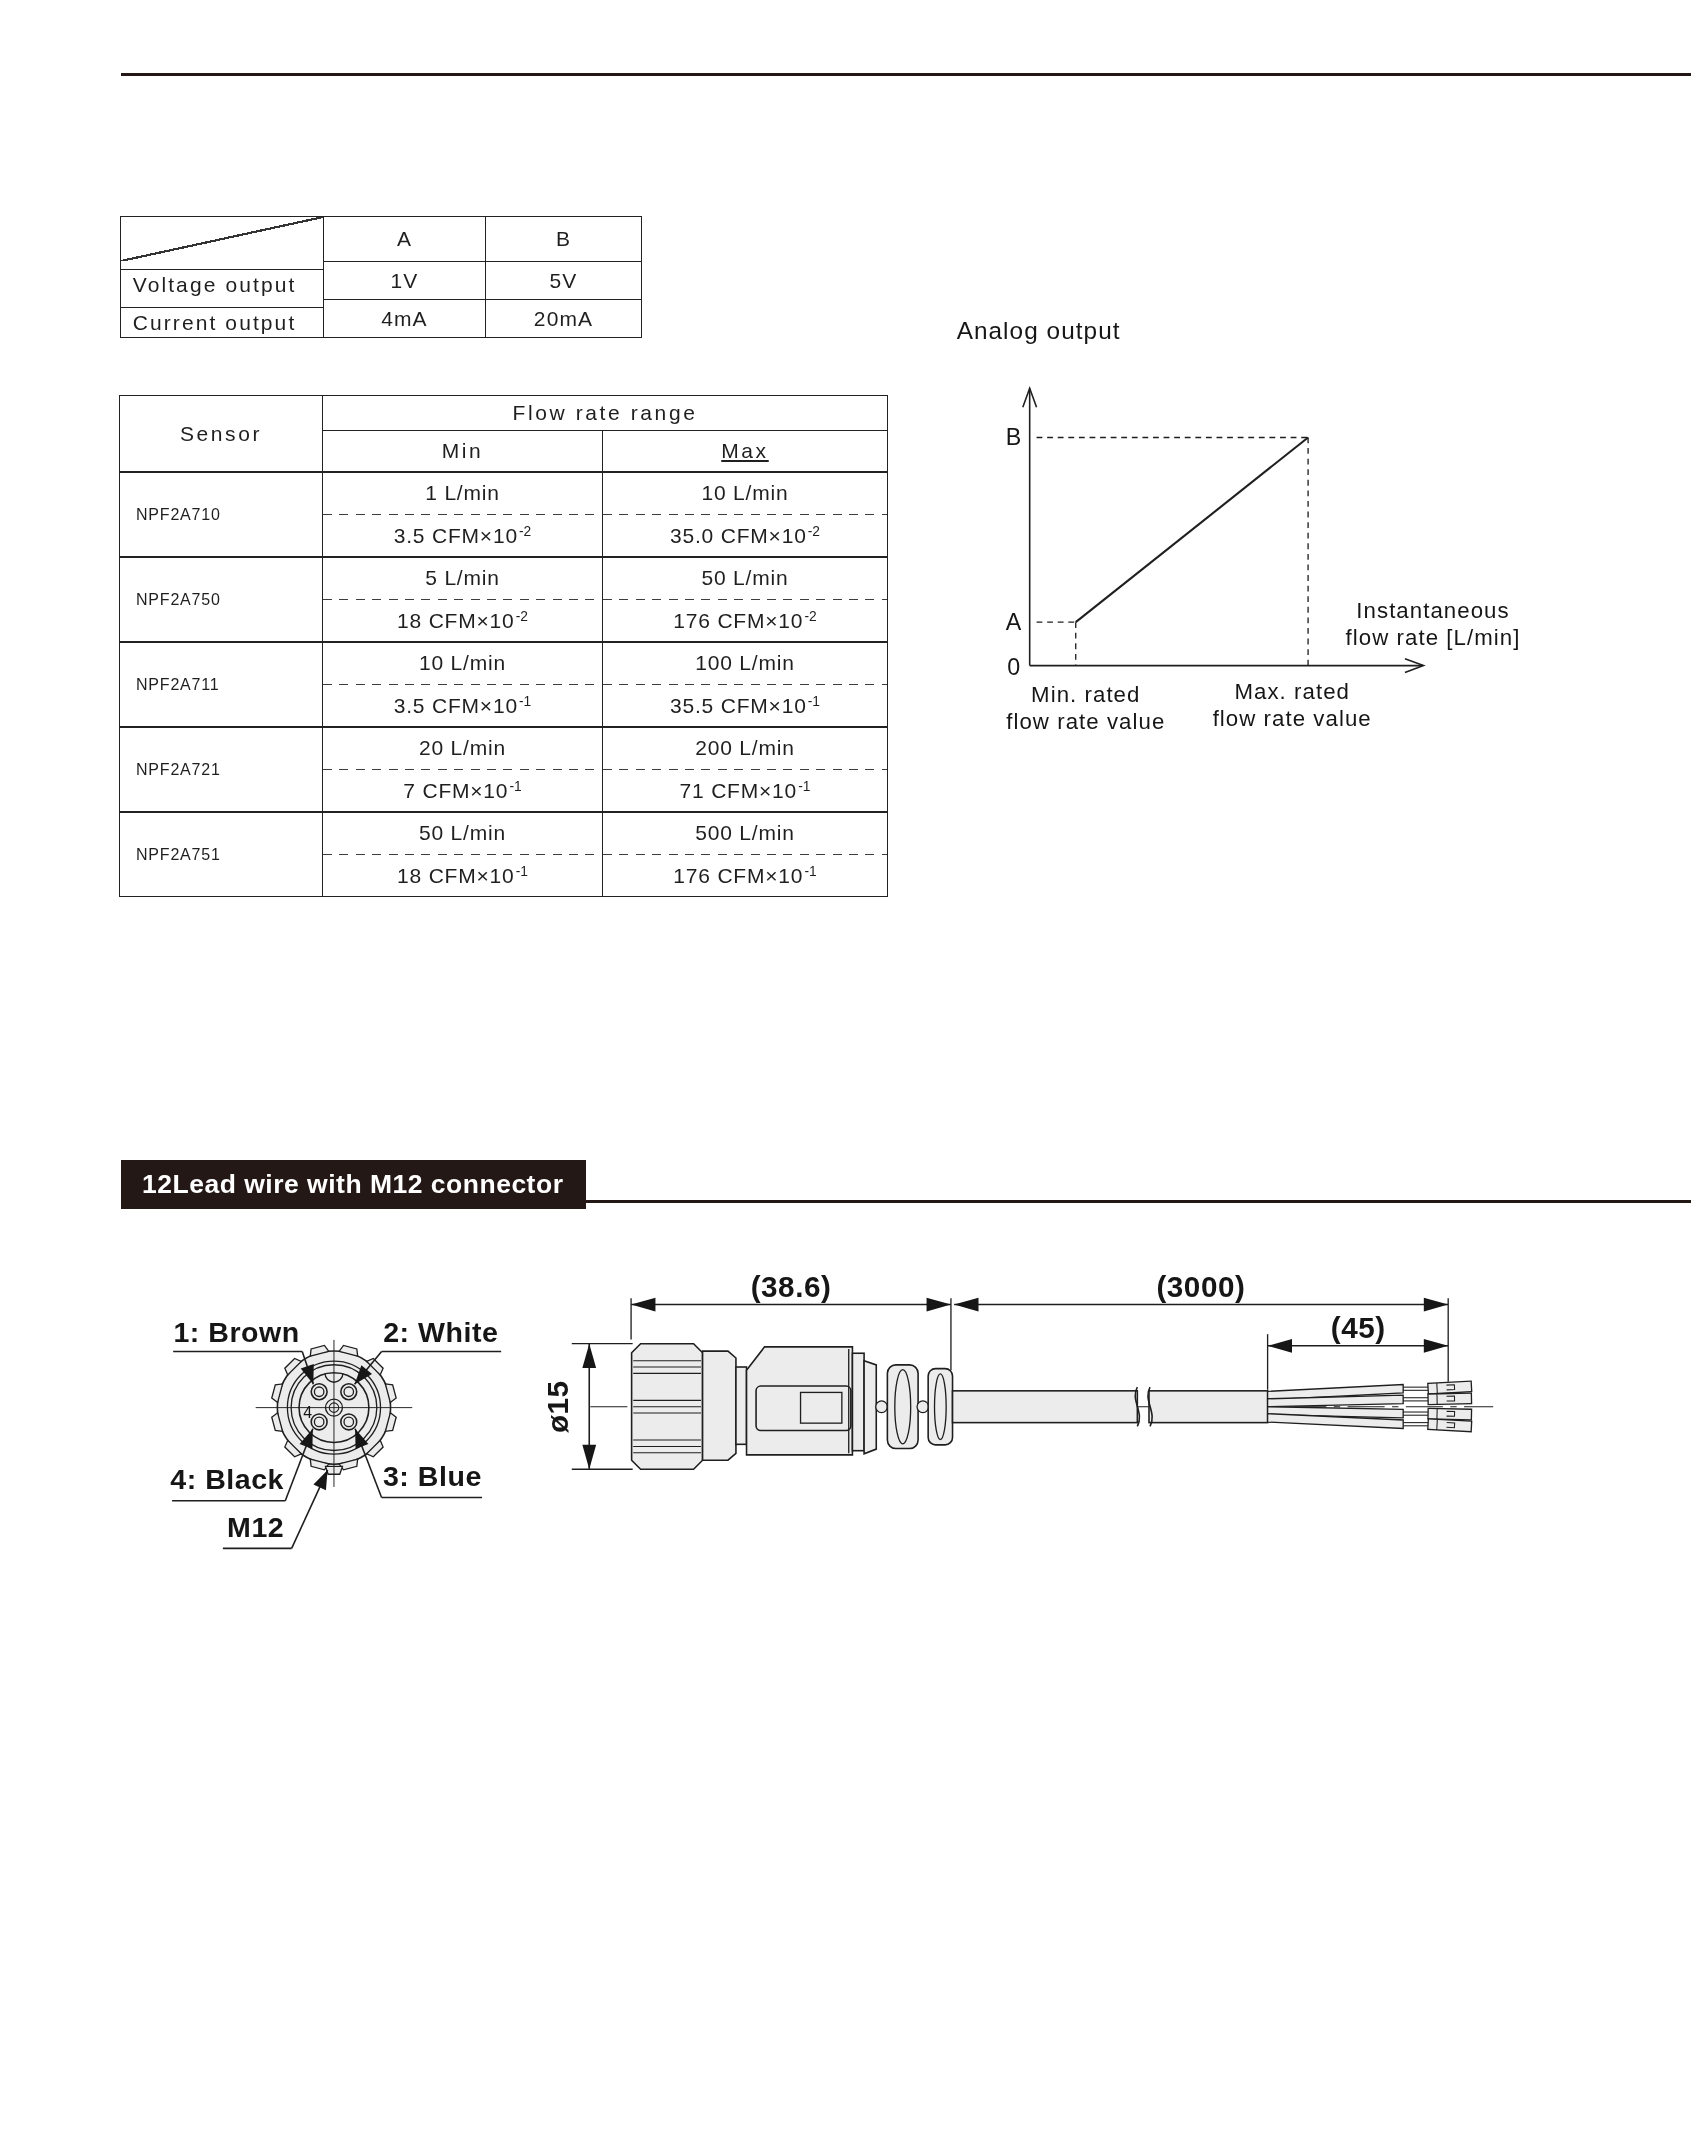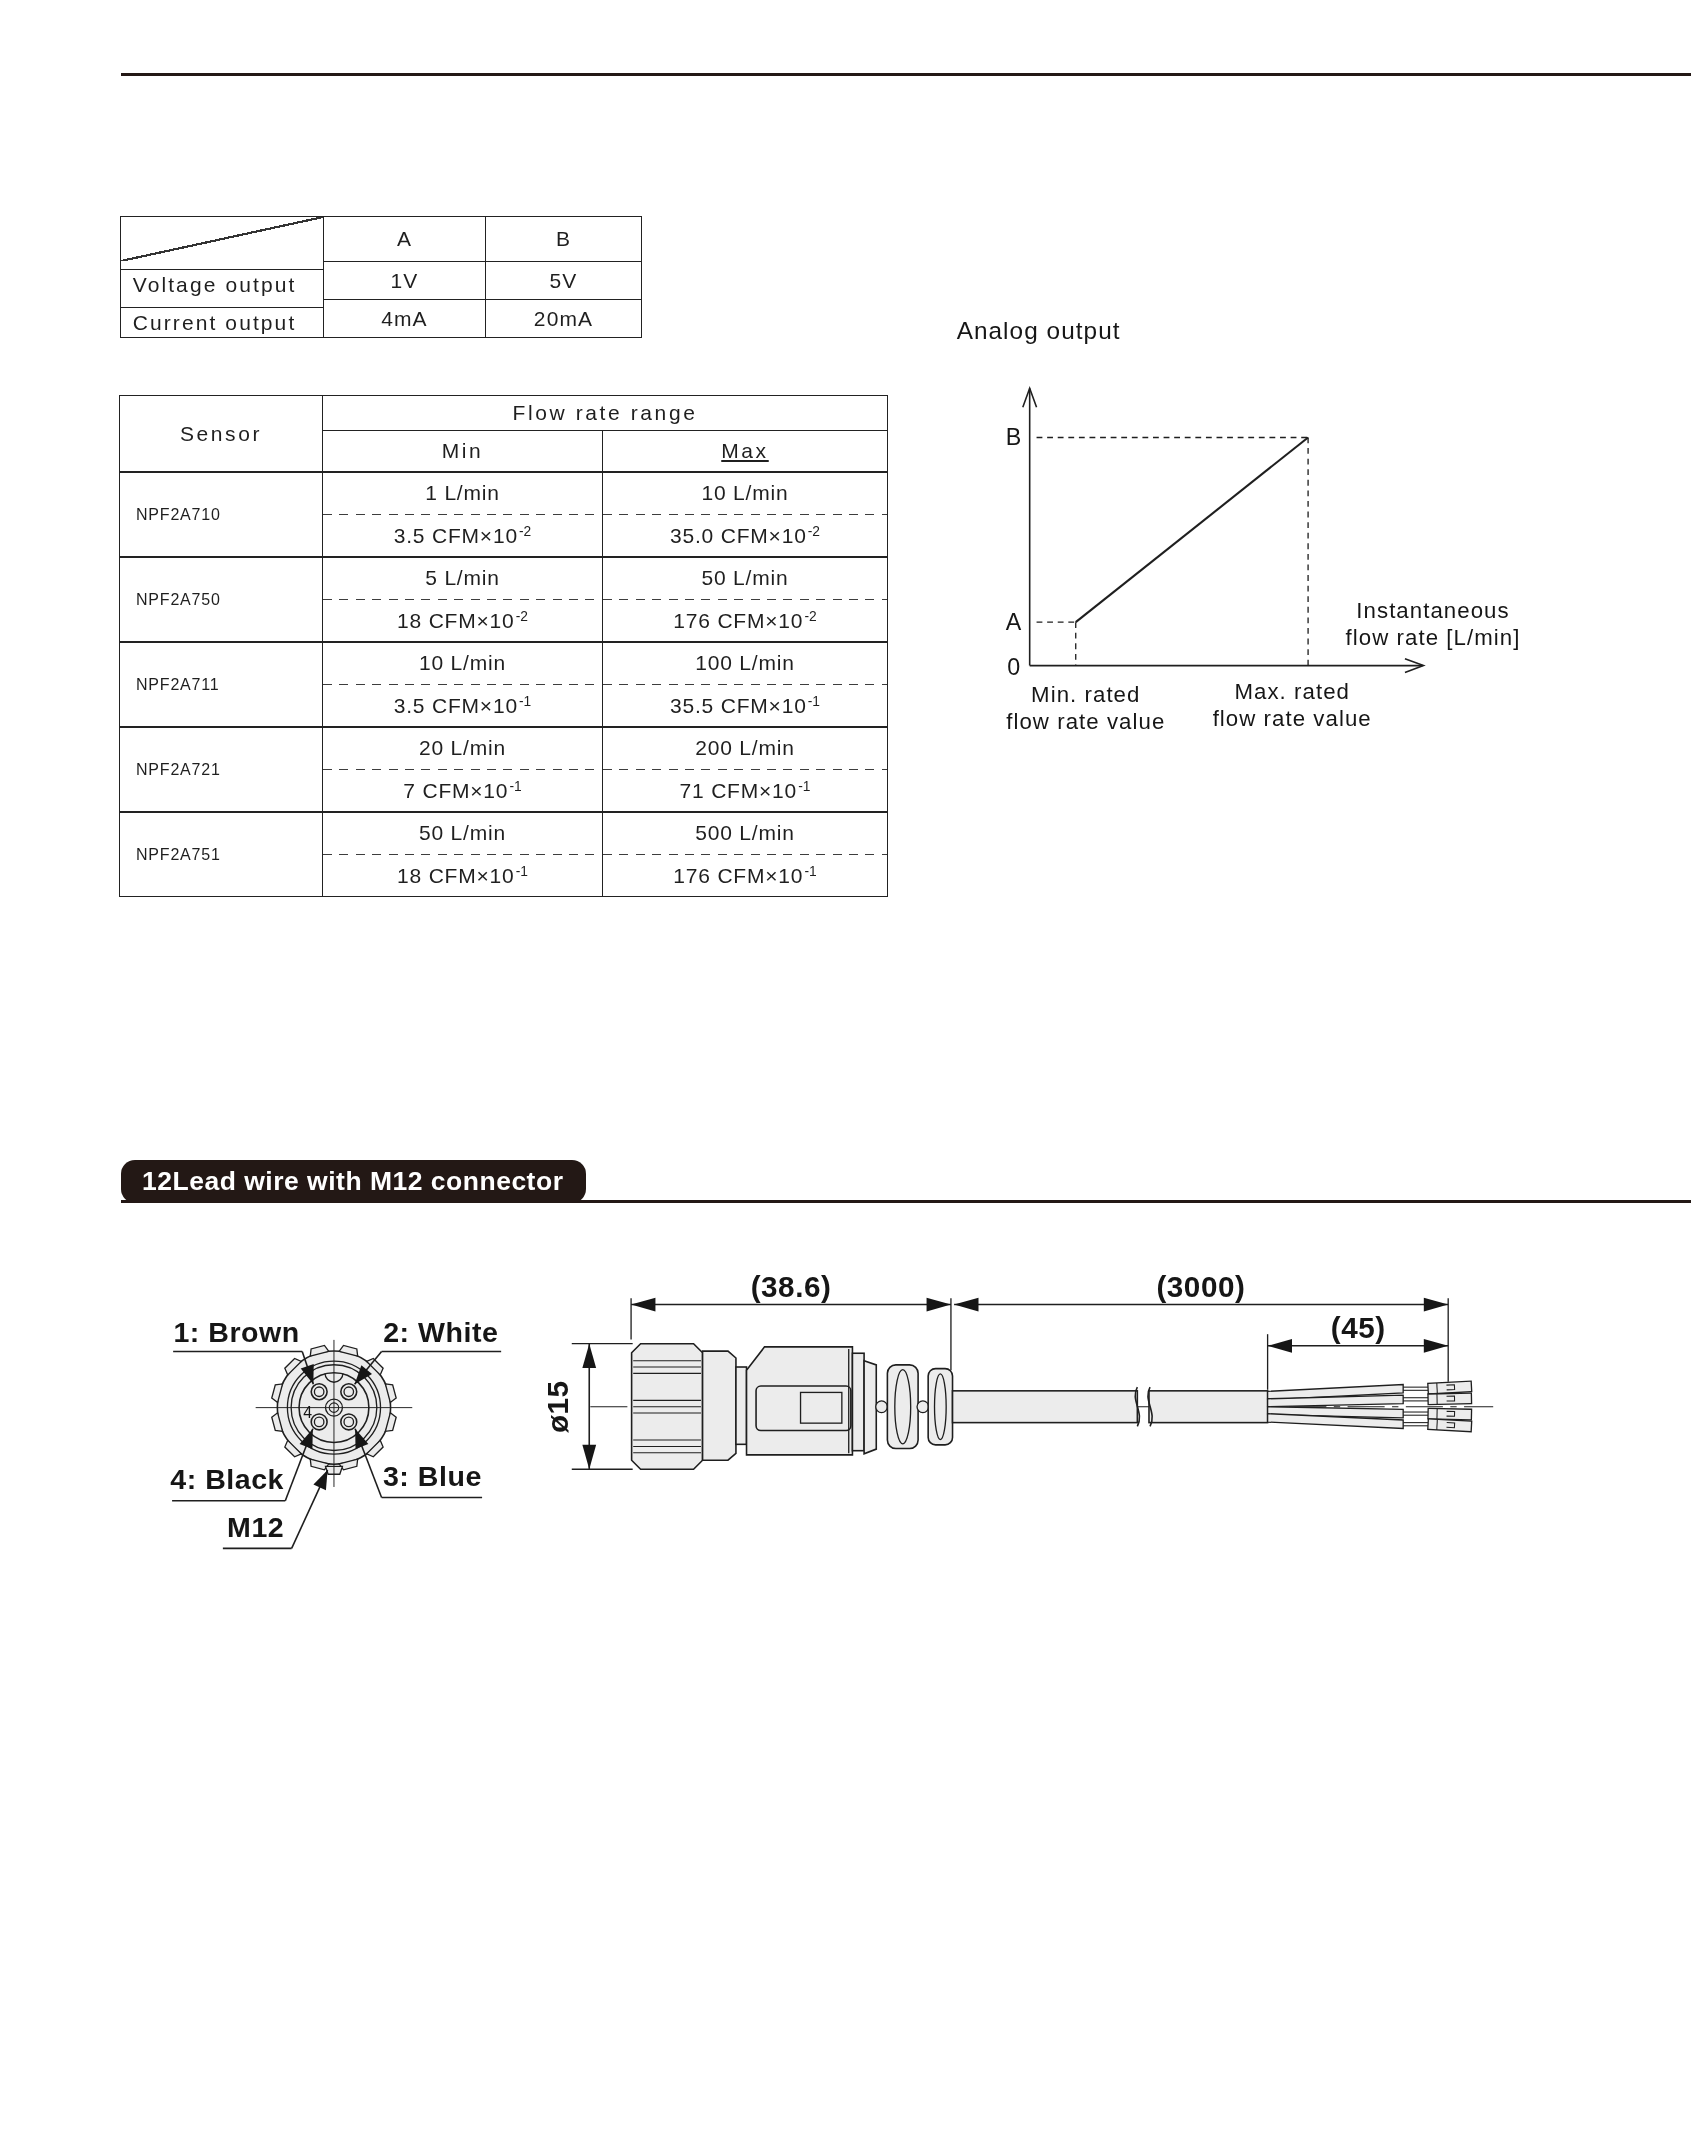--- a/index.html
+++ b/index.html
@@ -3,21 +3,21 @@
 <meta charset="utf-8">
 <style>
   html,body{margin:0;padding:0;background:#ffffff;}
   .page{position:relative;width:1705px;height:2151px;background:#fff;
         font-family:"Liberation Sans",sans-serif;color:#1f1f1f;overflow:hidden;}
 
   
   .bar{position:absolute;background:#231815;color:#ffffff;font-weight:bold;font-size:26.5px;
        display:flex;align-items:center;padding-left:21px;box-sizing:border-box;letter-spacing:0.5px;}
   #bar1{left:121px;top:33px;width:424px;height:43px;}
-  #bar2{left:121px;top:1160px;width:465px;height:43px;border-radius:14px;}
+  #bar2{left:121px;top:1160px;width:465px;height:49px;}
   .bar-line{position:absolute;background:#231815;height:3.2px;}
   #line1{left:121px;top:73px;width:1570px;}
   #line2{left:121px;top:1200px;width:1570px;}
 
   
   .ab{position:absolute;left:120px;top:216px;display:grid;
       grid-template-columns:202px 162px 156px;grid-template-rows:44px 38px 38px;
       border:1.6px solid #222;}
   .ab>div{box-sizing:border-box;display:flex;align-items:center;justify-content:center;
           font-size:21px;letter-spacing:1.1px;}

